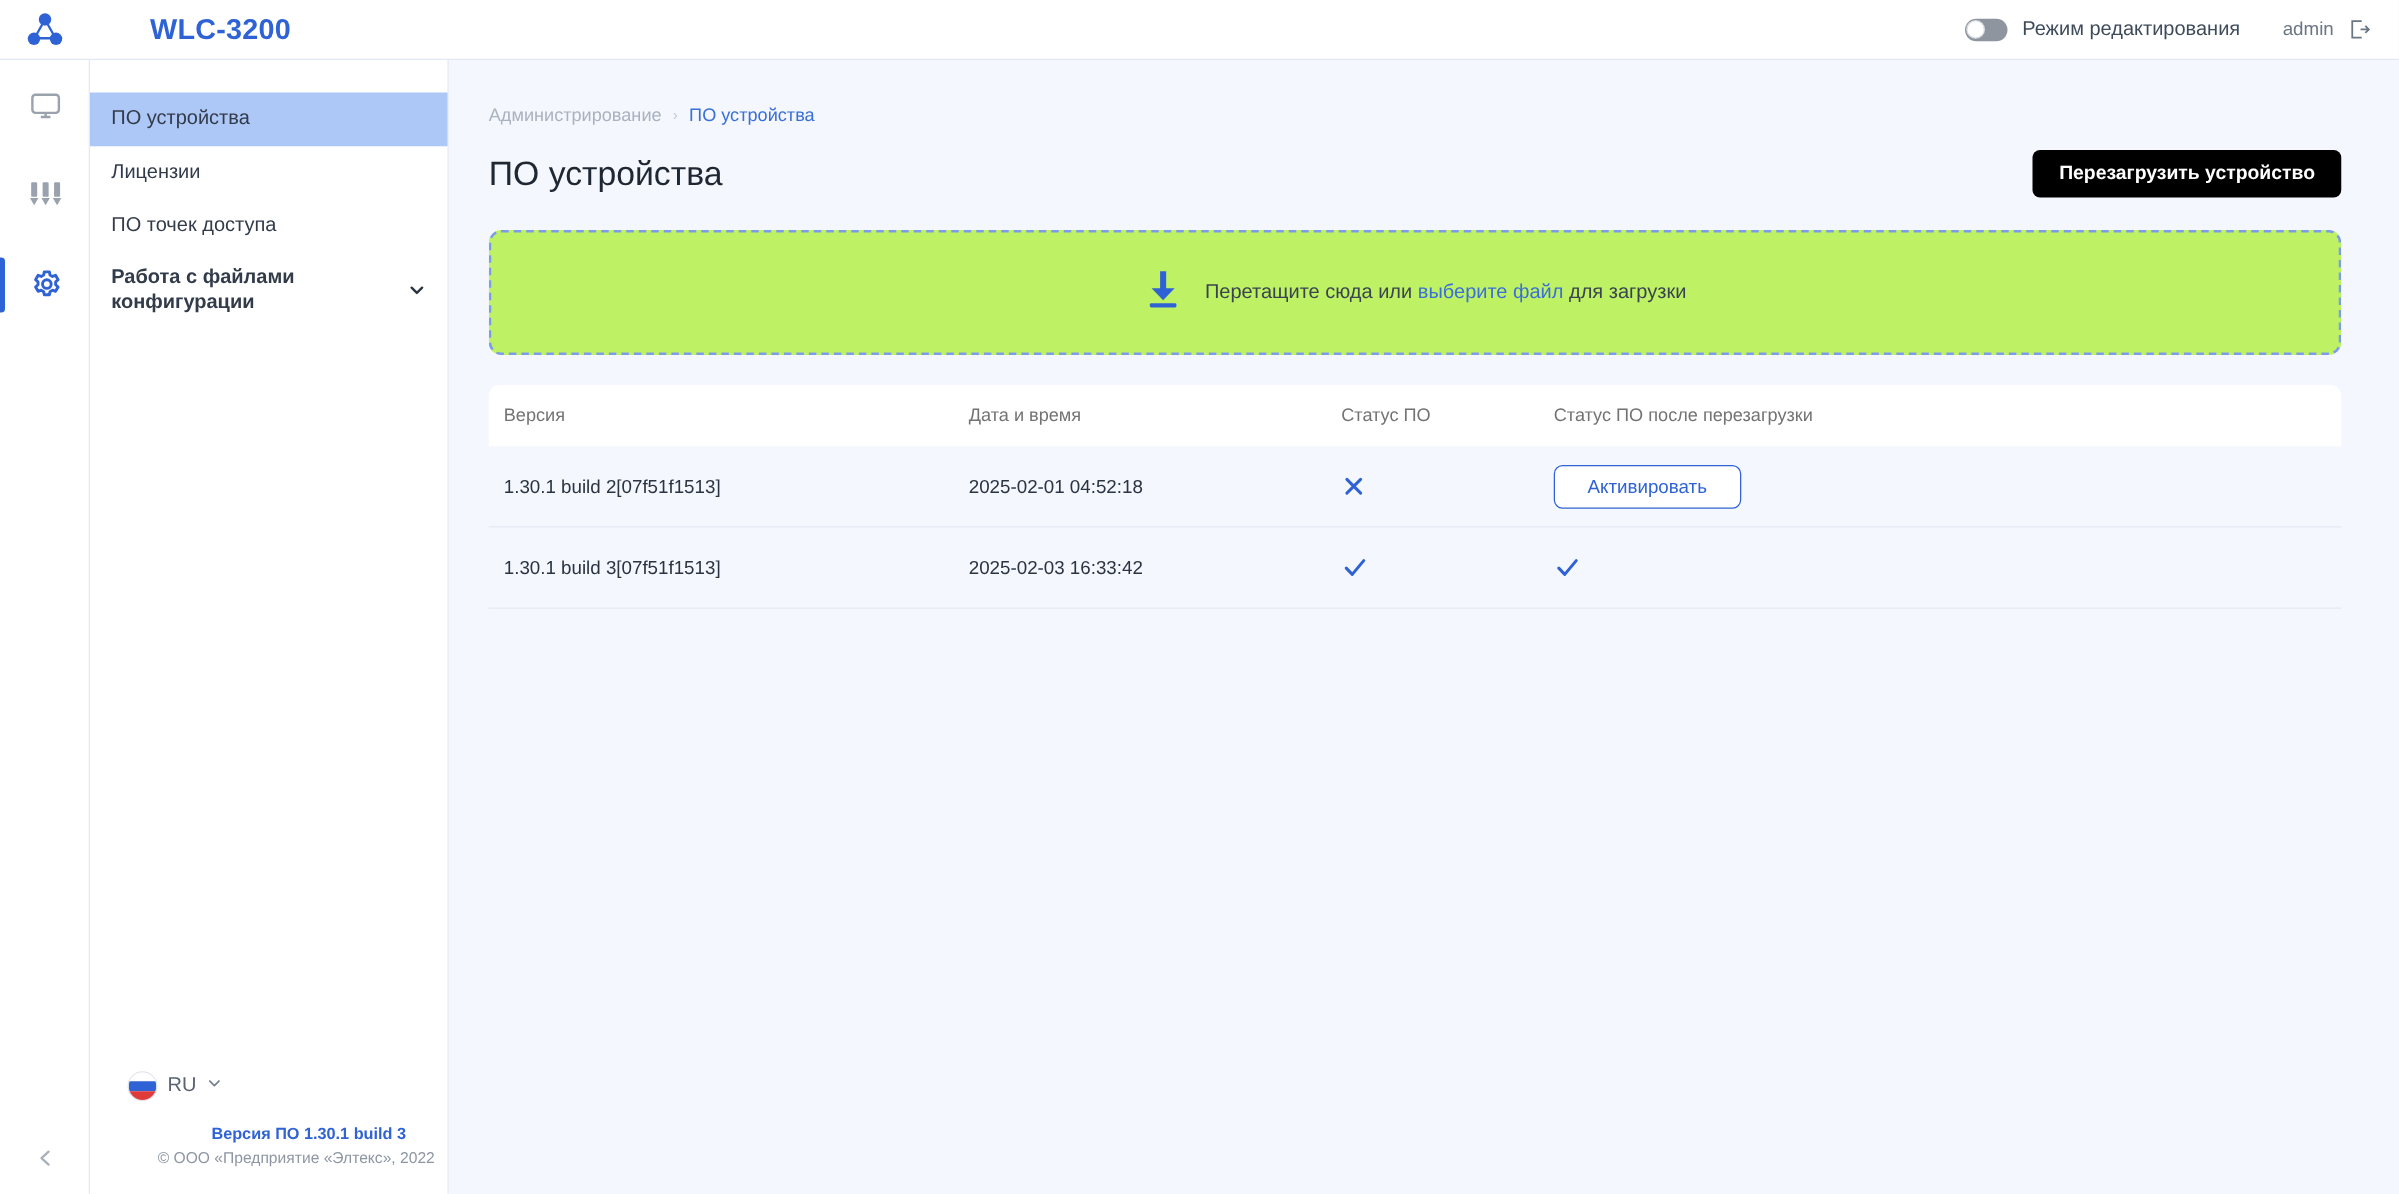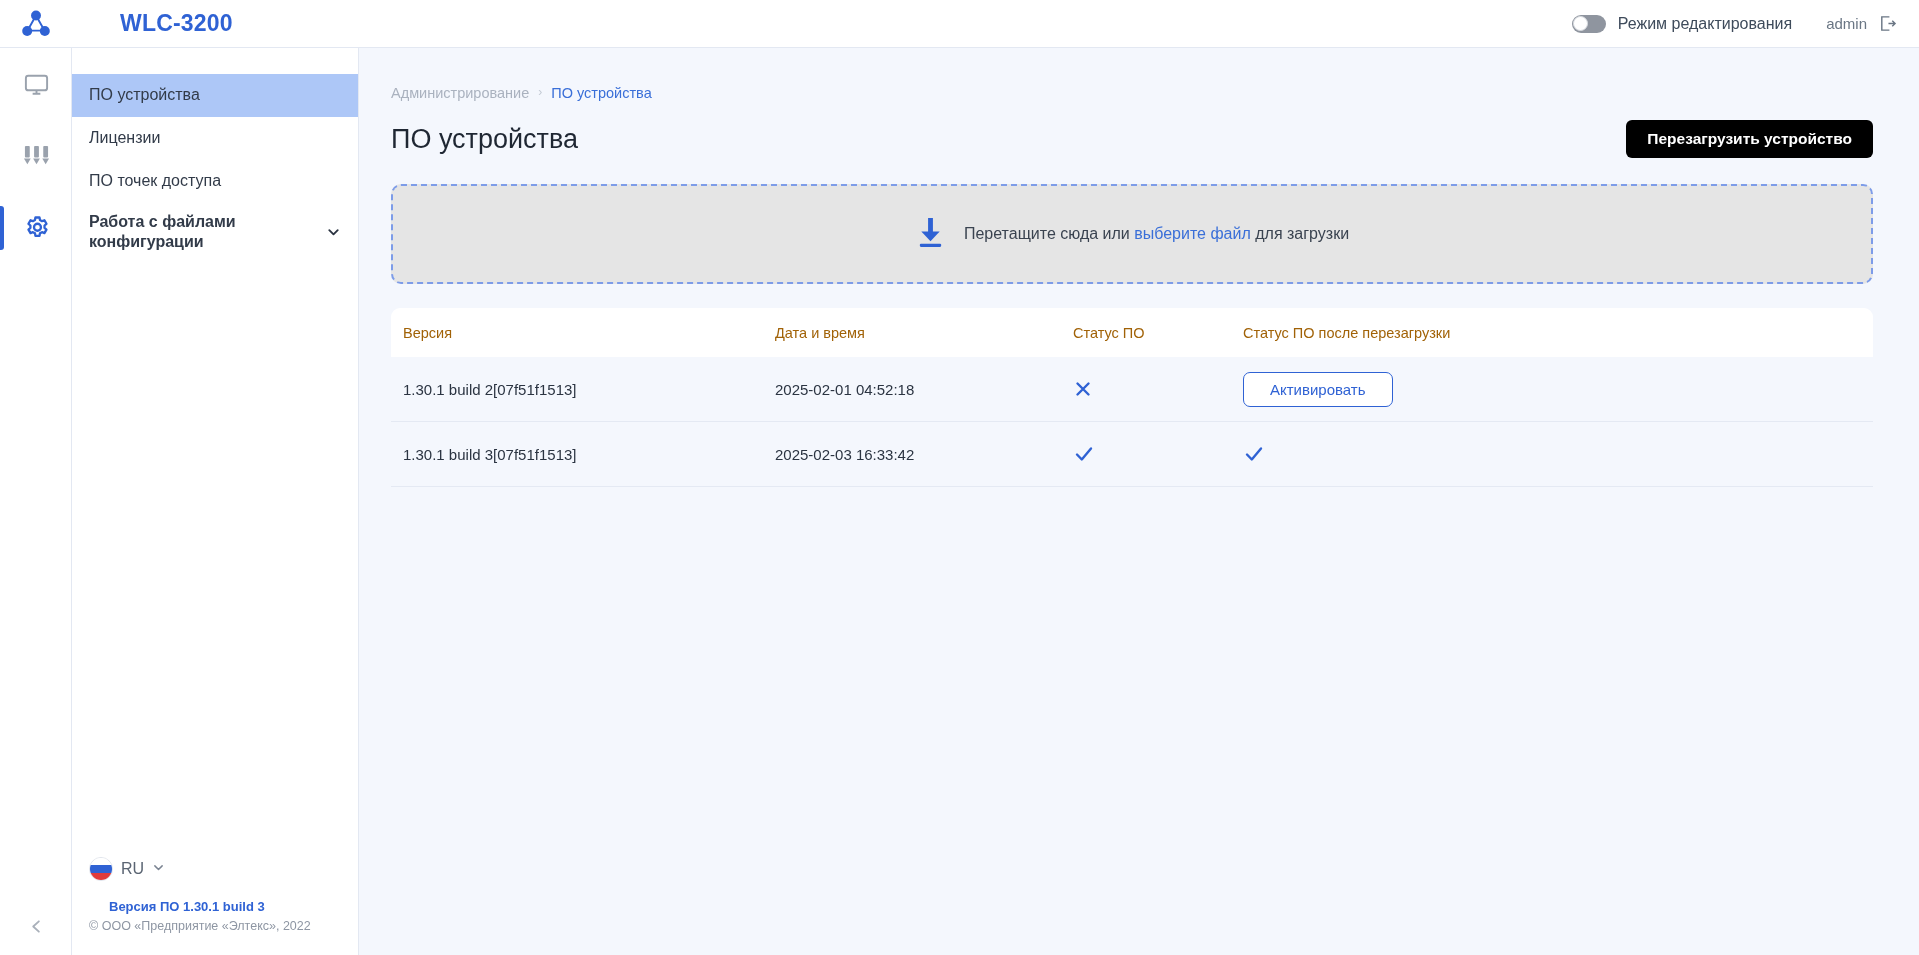--- a/index.html
+++ b/index.html
@@ -84,21 +84,21 @@
     padding: 9px 28px 9px 17px; font-size: 16px; color: #323b49;
     cursor: pointer; line-height: 1.28;
   }
   .subnav-item.active { background: #adc7f7; }
   .subnav-item.group { font-weight: bold; position: relative; padding-right: 38px; }
   .subnav-item .chev {
     position: absolute; right: 17px; top: 50%; transform: translateY(-50%);
     display: flex;
   }
 
-  .subnav-footer { position: absolute; bottom: 0; left: 0; width: 287px; padding: 0 0 22px 17px; }
+  .subnav-footer { position: absolute; bottom: 0; left: 13px; width: 287px; padding: 0 0 22px 17px; text-align: center; }
   .lang-row { display: flex; align-items: center; gap: 8px; margin-bottom: 18px; cursor: pointer; }
   .flag {
     width: 24px; height: 24px; border-radius: 50%; overflow: hidden;
     display: flex; flex-direction: column; flex: none;
     border: 1px solid #e0e4ec;
   }
   .flag span { display: block; width: 100%; height: 33.34%; }
   .flag .w { background: #ffffff; }
   .flag .b { background: #2f62d4; }
   .flag .r { background: #e03b3b; }
@@ -126,36 +126,36 @@
   .page-title { font-size: 27px; color: #1f2733; font-weight: normal; }
   .btn-primary {
     background: #000000; color: #ffffff; border: none; border-radius: 6px;
     font-size: 15.5px; font-weight: bold; padding: 0 21px; height: 38px;
     cursor: pointer; font-family: "Liberation Sans", sans-serif;
   }
 
   .dropzone {
     margin-top: 26px; height: 100px;
     border: 2px dashed #7d9ce8; border-radius: 10px;
-    background: #e5e5e5;
+    background: #bef264;
     display: flex; align-items: center; justify-content: center; gap: 18px;
     cursor: pointer;
   }
   .dz-text { font-size: 16px; color: #3a4350; }
   .dz-link { color: #3a6fd8; }
 
   
   .table { margin-top: 24px; width: 100%; }
   .t-row {
     display: flex; align-items: center;
     height: 65px; padding: 0 0 0 12px;
   }
   .t-head {
     background: #ffffff; border-radius: 9px 9px 0 0; height: 49px;
-    font-size: 14.5px; color: #a16207;
+    font-size: 14.5px; color: #737373;
   }
   .t-body-row { border-bottom: 1px solid #e4e9f3; font-size: 15px; color: #2b3442; }
   .c-version { width: 372px; flex: none; }
   .c-date    { width: 298px; flex: none; }
   .c-status  { width: 170px; flex: none; display: flex; align-items: center; }
   .c-reboot  { flex: 1; display: flex; align-items: center; }
   .t-head .c-status, .t-head .c-reboot { display: block; }
   .btn-outline {
     background: #ffffff; color: #2f62d4; border: 1px solid #2f62d4;
     border-radius: 7px; font-size: 15px; height: 35px; padding: 0 26px;

